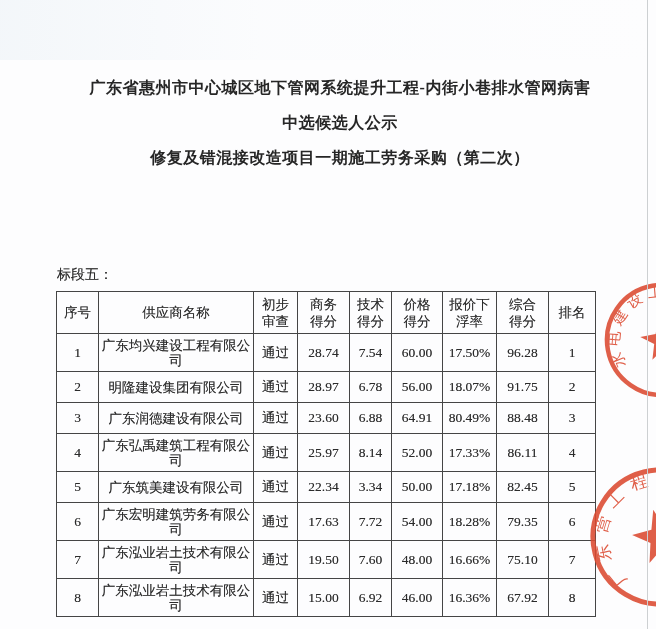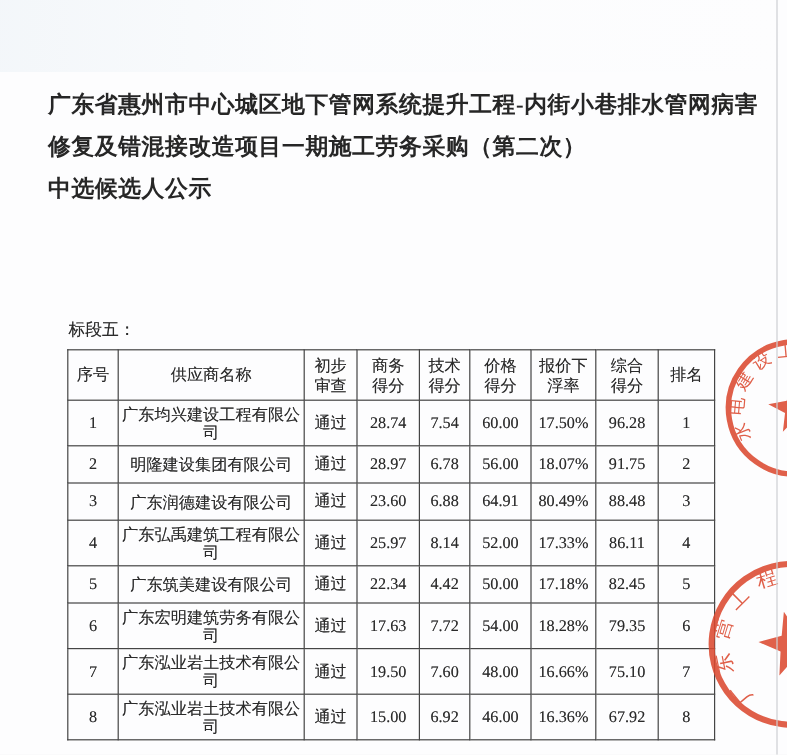--- a/index.html
+++ b/index.html
@@ -3,21 +3,21 @@
 <meta charset="utf-8">
 <style>
   * { margin:0; padding:0; box-sizing:border-box; }
   body { background:#e9e9e9; font-family:"Liberation Serif","DejaVu Serif",serif; }
   .page {
     position:relative; width:656px; height:629px;
     background:#fdfdfe; overflow:hidden; color:#2e2e2e;
   }
   .doc-title {
     position:absolute; top:70px; left:40px; width:600px;
-    font-size:19px; font-weight:700;
+    text-align:center; font-size:16px; font-weight:700;
     line-height:35px; color:#262626; letter-spacing:0.5px;
   }
   .doc-body {
     position:absolute; top:184px; left:57px; width:581px;
     font-size:14.5px; line-height:28px; text-align:justify;
     color:#2b2b2b; text-indent:2em;
     text-shadow:0 0 0.5px rgba(40,40,40,0.55);
   }
   .section-label {
     position:absolute; top:266px; left:57px; font-size:14px;
@@ -54,22 +54,22 @@
 </style>
 </head>
 <body>
 
 <div class="page">
 
   <div class="scan-tint"></div>
 
   <div class="doc-title">
     <div>广东省惠州市中心城区地下管网系统提升工程-内街小巷排水管网病害</div>
+    <div>中选候选人公示</div>
     <div>修复及错混接改造项目一期施工劳务采购（第二次）</div>
-    <div>中选候选人公示</div>
   </div>
 
 
   <div class="section-label">标段五：</div>
 
   <table class="results">
     <colgroup>
       <col style="width:42px">
         <col style="width:155px">
         <col style="width:44px">
@@ -136,21 +136,21 @@
           <td>52.00</td>
           <td>17.33%</td>
           <td>86.11</td>
           <td>4</td>
         </tr>
         <tr class="short">
           <td>5</td>
           <td class="supplier">广东筑美建设有限公司</td>
           <td>通过</td>
           <td>22.34</td>
-          <td>4.42</td>
+          <td>3.34</td>
           <td>50.00</td>
           <td>17.18%</td>
           <td>82.45</td>
           <td>5</td>
         </tr>
         <tr class="tall">
           <td>6</td>
           <td class="supplier">广东宏明建筑劳务有限公司</td>
           <td>通过</td>
           <td>17.63</td>

